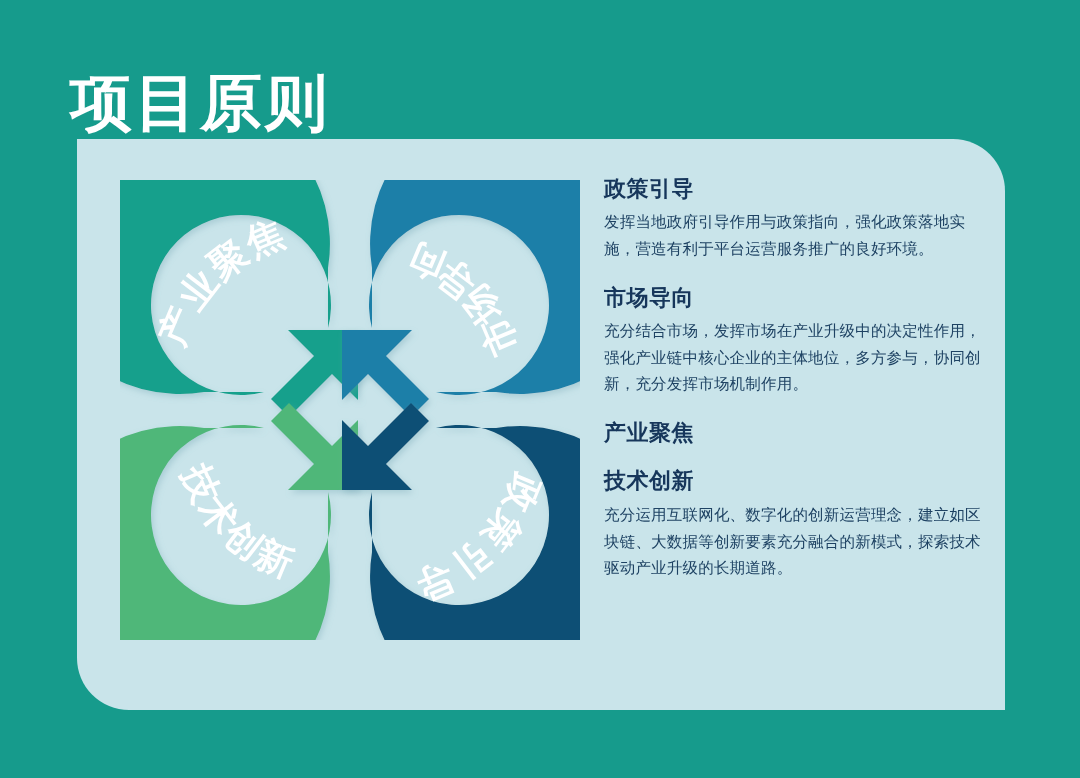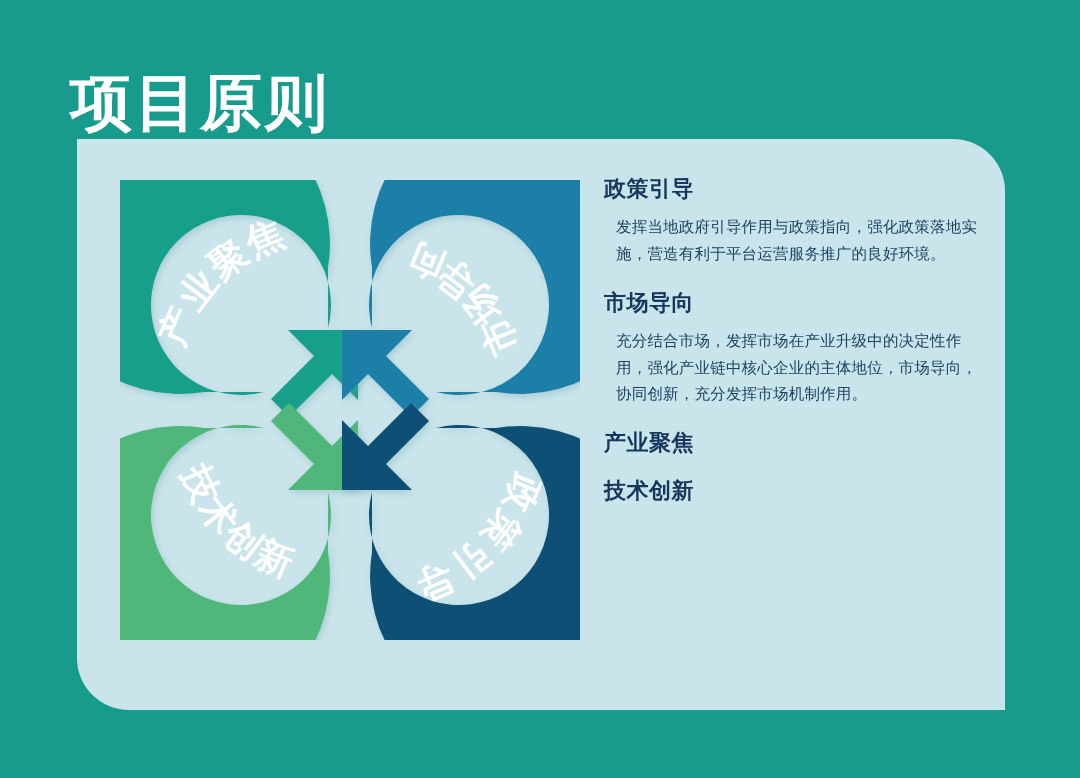--- a/index.html
+++ b/index.html
@@ -75,21 +75,21 @@
     font-weight: bold;
     color: #16365B;
     margin: 0 0 7px 0;
     letter-spacing: 0.5px;
     line-height: 1.2;
   }
   .section-body {
     font-size: 15.5px;
     color: #1E4263;
     line-height: 1.72;
-    margin: 12px;
+    margin: 0;
     letter-spacing: 0.2px;
   }
 </style>
 </head>
 <body>
 
 <h1 class="page-title">项目原则</h1>
 
 <div class="panel"></div>
 
@@ -188,24 +188,25 @@
 
 <div class="text-col">
 
   <div class="section">
     <h2 class="section-title">政策引导</h2>
     <p class="section-body">发挥当地政府引导作用与政策指向，强化政策落地实施，营造有利于平台运营服务推广的良好环境。</p>
   </div>
 
   <div class="section">
     <h2 class="section-title">市场导向</h2>
-    <p class="section-body">充分结合市场，发挥市场在产业升级中的决定性作用，强化产业链中核心企业的主体地位，市场导向，协同创新，充分发挥市场机制作用。</p>
+    <p class="section-body">充分结合市场，发挥市场在产业升级中的决定性作用，强化产业链中核心企业的主体地位，多方参与，协同创新，充分发挥市场机制作用。</p>
   </div>
 
   <div class="section">
     <h2 class="section-title">产业聚焦</h2>
   </div>
 
   <div class="section">
     <h2 class="section-title">技术创新</h2>
+    <p class="section-body">充分运用互联网化、数字化的创新运营理念，建立如区块链、大数据等创新要素充分融合的新模式，探索技术驱动产业升级的长期道路。</p>
   </div>
 
 </div>
 
 </body></html>

